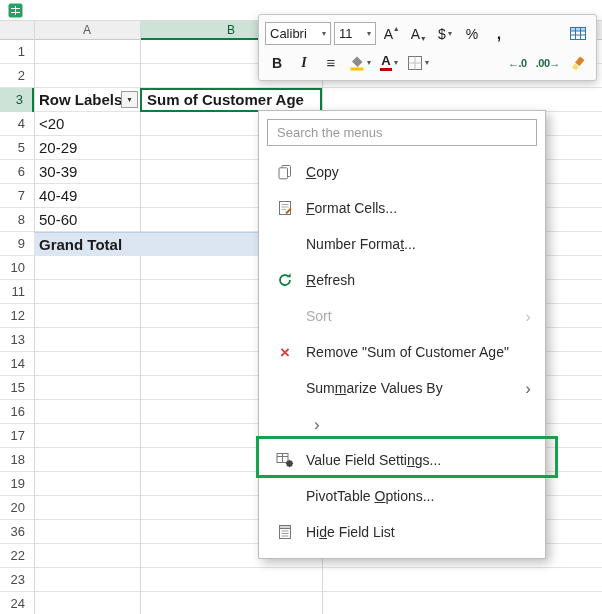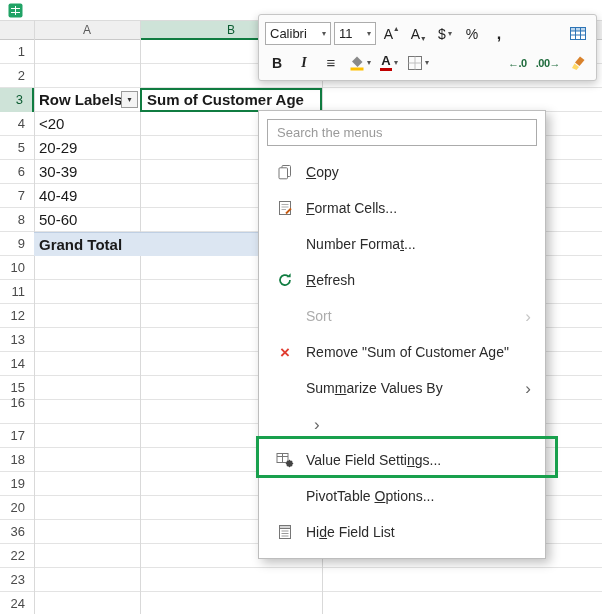--- a/index.html
+++ b/index.html
@@ -92,21 +92,21 @@
       <div class="rowh" style="top: 160px;">6</div>
       <div class="rowh" style="top: 184px;">7</div>
       <div class="rowh" style="top: 208px;">8</div>
       <div class="rowh" style="top: 232px;">9</div>
       <div class="rowh" style="top: 256px;">10</div>
       <div class="rowh" style="top: 280px;">11</div>
       <div class="rowh" style="top: 304px;">12</div>
       <div class="rowh" style="top: 328px;">13</div>
       <div class="rowh" style="top: 352px;">14</div>
       <div class="rowh" style="top: 376px;">15</div>
-      <div class="rowh" style="top: 391px; padding-left: 6px;">16</div>
+      <div class="rowh" style="top: 400px; padding-left: 6px;">16</div>
       <div class="rowh" style="top: 424px;">17</div>
       <div class="rowh" style="top: 448px;">18</div>
       <div class="rowh" style="top: 472px;">19</div>
       <div class="rowh" style="top: 496px;">20</div>
       <div class="rowh" style="top: 520px;">36</div>
       <div class="rowh" style="top: 544px;">22</div>
       <div class="rowh" style="top: 568px;">23</div>
       <div class="rowh" style="top: 592px;">24</div>
     </div>
 

